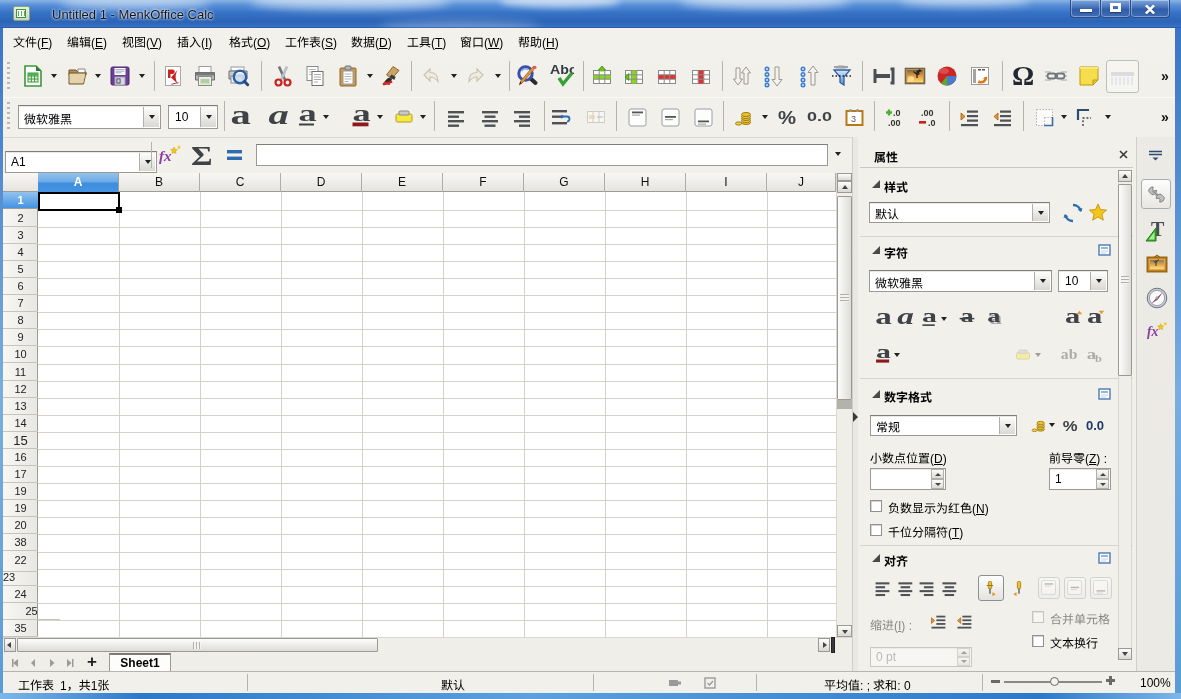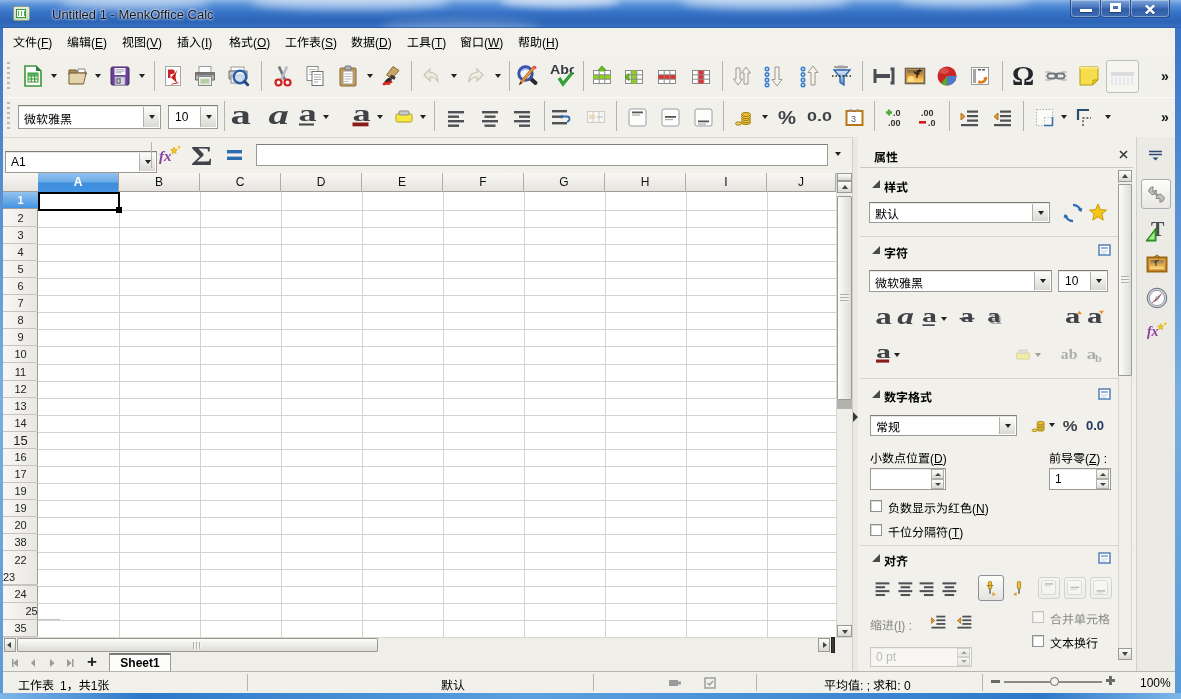--- a/index.html
+++ b/index.html
@@ -637,21 +637,21 @@
 <div class="abs" style="left:3px;top:381px;width:35px;height:17px;border-bottom:1px solid #c6c4bf;color:#222;font-size:11px;text-align:center;line-height:17px">12</div>
 <div class="abs" style="left:3px;top:398px;width:35px;height:17px;border-bottom:1px solid #c6c4bf;color:#222;font-size:11px;text-align:center;line-height:17px">13</div>
 <div class="abs" style="left:3px;top:415px;width:35px;height:17px;border-bottom:1px solid #c6c4bf;color:#222;font-size:11px;text-align:center;line-height:17px">14</div>
 <div class="abs" style="left:3px;top:432px;width:35px;height:17px;border-bottom:1px solid #c6c4bf;color:#222;font-size:13px;text-align:center;line-height:17px">15</div>
 <div class="abs" style="left:3px;top:449px;width:35px;height:17px;border-bottom:1px solid #c6c4bf;color:#222;font-size:11px;text-align:center;line-height:17px">16</div>
 <div class="abs" style="left:3px;top:466px;width:35px;height:17px;border-bottom:1px solid #c6c4bf;color:#222;font-size:11px;text-align:center;line-height:17px">17</div>
 <div class="abs" style="left:3px;top:483px;width:35px;height:17px;border-bottom:1px solid #c6c4bf;color:#222;font-size:11px;text-align:center;line-height:17px">19</div>
 <div class="abs" style="left:3px;top:500px;width:35px;height:17px;border-bottom:1px solid #c6c4bf;color:#222;font-size:11px;text-align:center;line-height:17px">19</div>
 <div class="abs" style="left:3px;top:517px;width:35px;height:17px;border-bottom:1px solid #c6c4bf;color:#222;font-size:11px;text-align:center;line-height:17px">20</div>
 <div class="abs" style="left:3px;top:534px;width:35px;height:17px;border-bottom:1px solid #c6c4bf;color:#222;font-size:11px;text-align:center;line-height:17px">38</div>
-<div class="abs" style="left:3px;top:552px;width:35px;height:33px;border-bottom:1px solid #c6c4bf;color:#222;font-size:11px;text-align:center;line-height:17px">22</div>
+<div class="abs" style="left:3px;top:552px;width:35px;height:20px;border-bottom:1px solid #c6c4bf;color:#222;font-size:11px;text-align:center;line-height:17px">22</div>
 <div class="abs" style="left:3px;top:569px;width:35px;height:17px;border-bottom:1px solid #c6c4bf;color:#222;font-size:11px;line-height:17px">23</div>
 <div class="abs" style="left:3px;top:586px;width:35px;height:17px;border-bottom:1px solid #c6c4bf;color:#222;font-size:11px;text-align:center;line-height:17px">24</div>
 <div class="abs" style="left:3px;top:603px;width:57px;height:17px;border-bottom:1px solid #c6c4bf;color:#222;font-size:11px;text-align:center;line-height:17px">25</div>
 <div class="abs" style="left:3px;top:620px;width:35px;height:17px;border-bottom:1px solid #c6c4bf;color:#222;font-size:11px;text-align:center;line-height:17px">35</div>
 <div class="abs" style="left:38px;top:192px;width:82px;height:19px;border:2px solid #000;background:#fff"></div>
 <div class="abs" style="left:116px;top:207px;width:6px;height:6px;background:#000"></div>
 <div class="abs" style="left:836px;top:173px;width:16px;height:464px;background:#efeee9;border-left:1px solid #d8d7d2"></div>
 <div class="abs" style="left:837px;top:173px;width:15px;height:8px;background:linear-gradient(#fdfdfc,#d9d8d3);border:1px solid #9a9994"></div>
 <div class="abs" style="left:837px;top:181px;width:15px;height:12px;background:linear-gradient(#fdfdfc,#d9d8d3);border:1px solid #9a9994"></div>
 <div class="abs" style="left:841.5px;top:185px;width:0;height:0;border-left:3.5px solid transparent;border-right:3.5px solid transparent;border-bottom:4.5px solid #444"></div>

